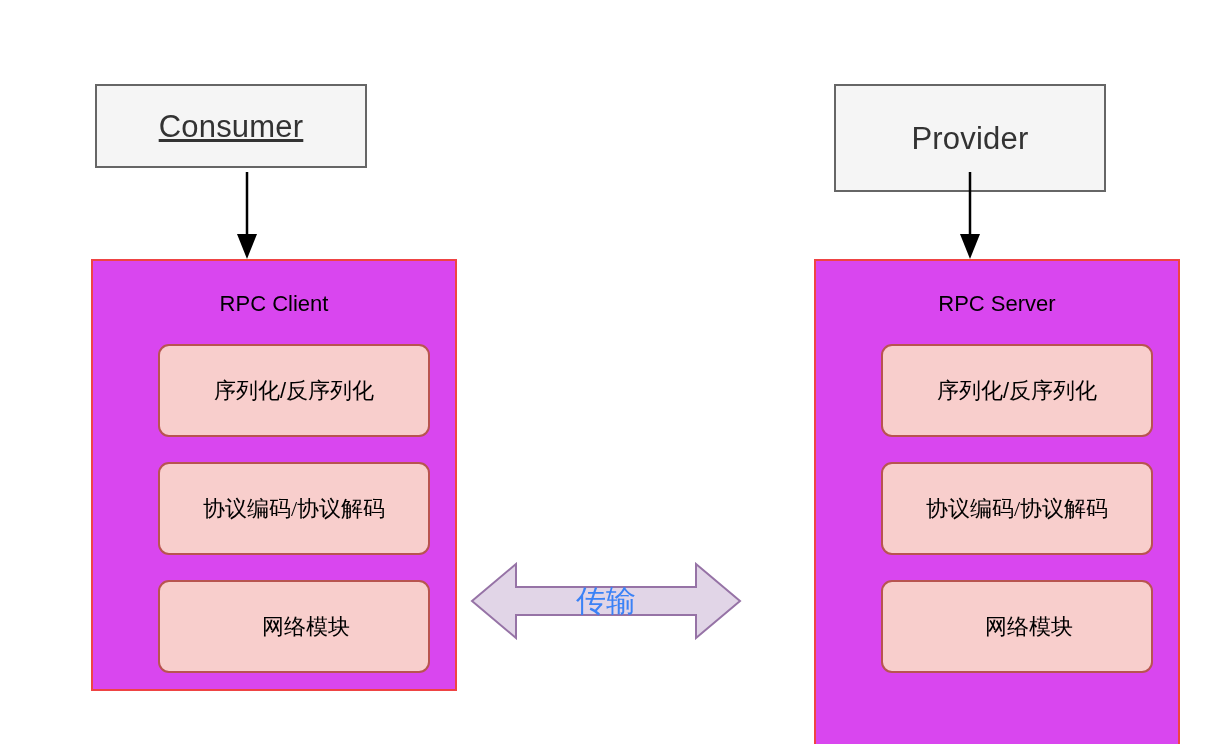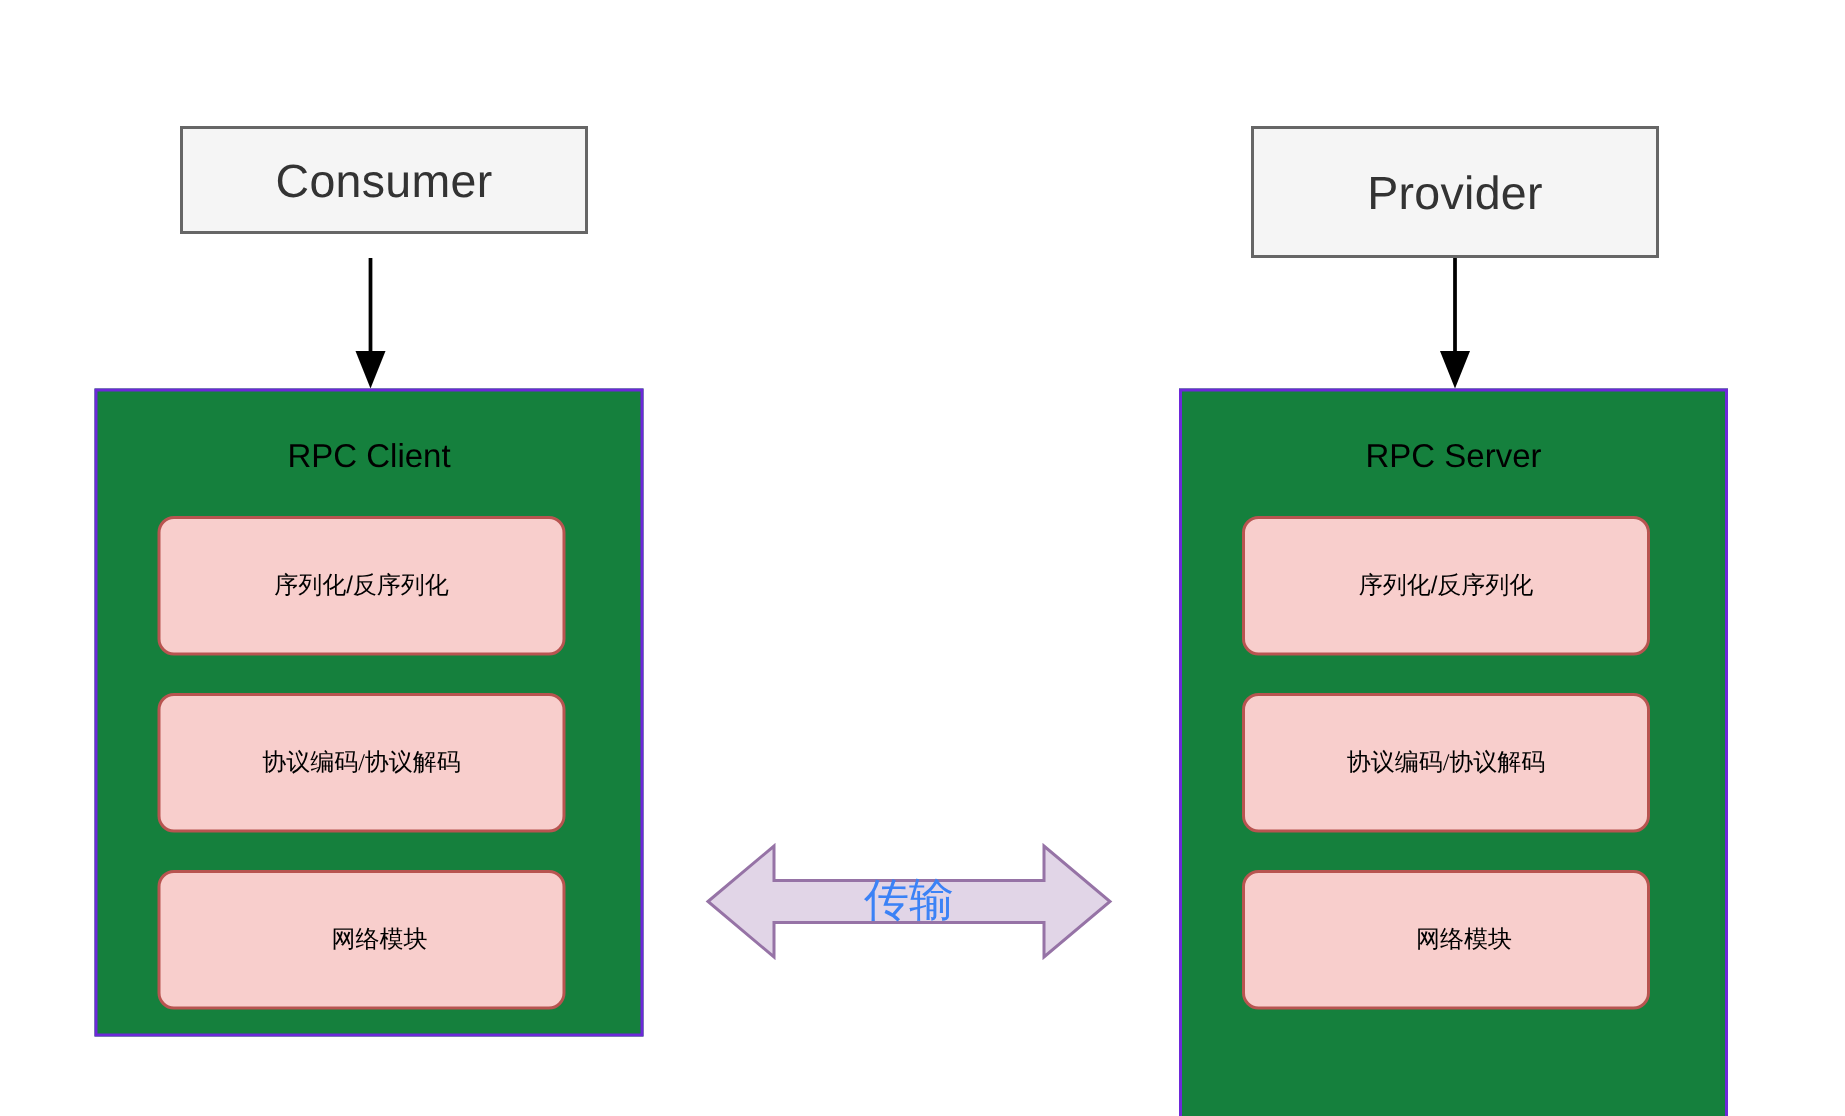--- a/index.html
+++ b/index.html
@@ -25,65 +25,66 @@
     background: #f5f5f5;
     border: 2px solid #666666;
     display: flex;
     align-items: center;
     justify-content: center;
     color: #333333;
     font-size: 31px;
     line-height: 1;
     letter-spacing: 0.2px;
   }
-  #consumer-box { left: 120px; top: 84px;  width: 272px; height: 72px; }
-  #provider-box { left: 834px; top: 84px;  width: 272px; height: 88px; }
+  #consumer-box { left: 95px; top: 84px;  width: 272px; height: 84px; text-decoration: underline; }
+  #provider-box { left: 834px; top: 84px;  width: 272px; height: 108px; }
 
   
   .connector {
     position: absolute;
     width: 24px;
     height: 88px;
   }
 
   
   .rpc-container {
     position: absolute;
     box-sizing: border-box;
-    background: #15803d;
-    border: 2px solid #6d28d9;
+    background: #d946ef;
+    border: 2px solid #ef4444;
+    margin-left: 28px;
   }
   #rpc-client-container { left: 63px;  top: 259px; width: 366px; height: 432px; }
   #rpc-server-container { left: 786px; top: 259px; width: 366px; height: 493px; }
 
   .rpc-title {
     position: absolute;
     left: 0;
     right: 0;
     top: 32px;
     text-align: center;
     font-size: 22px;
     color: #000000;
     line-height: 1;
   }
 
   .module-box {
     position: absolute;
     box-sizing: border-box;
     width: 272px;
     height: 93px;
-    left: 40px;
+    left: 65px;
     background: #f8cecc;
     border: 2px solid #b85450;
     border-radius: 11px;
     display: flex;
     align-items: center;
     justify-content: center;
     color: #000000;
-    font-size: 16px;
+    font-size: 22px;
     line-height: 1;
     white-space: nowrap;
   }
   .module-1 { top: 83px; }
   .module-2 { top: 201px; font-family: Liberation Serif, serif; }
   .module-3 { top: 319px; padding-left: 24px; }
 
   
   #transport-arrow {
     position: absolute;

